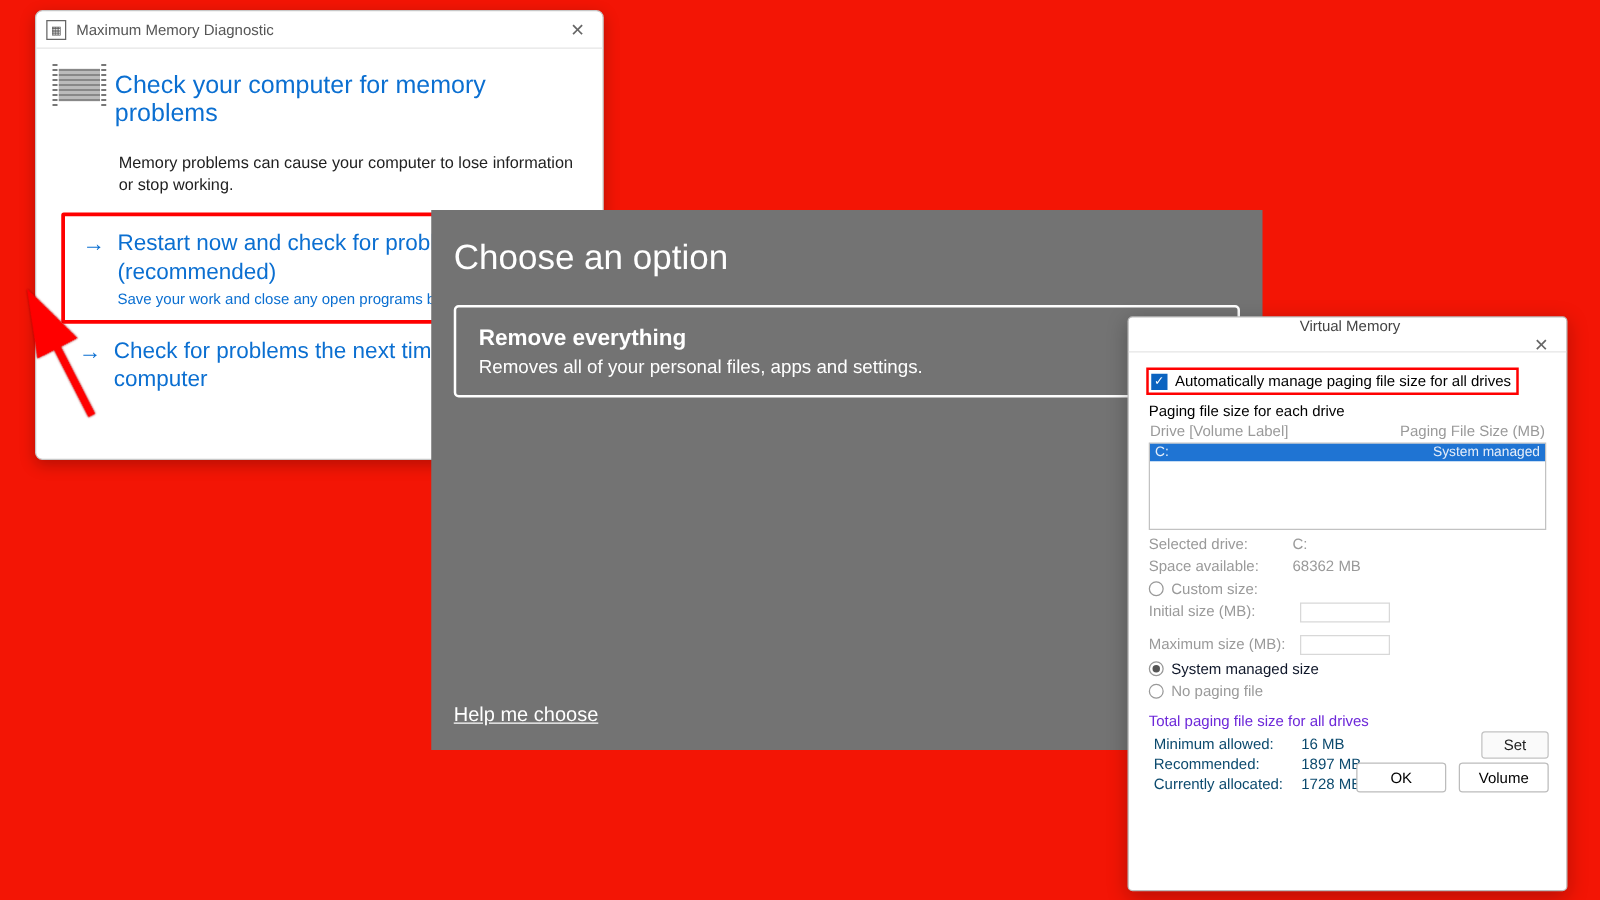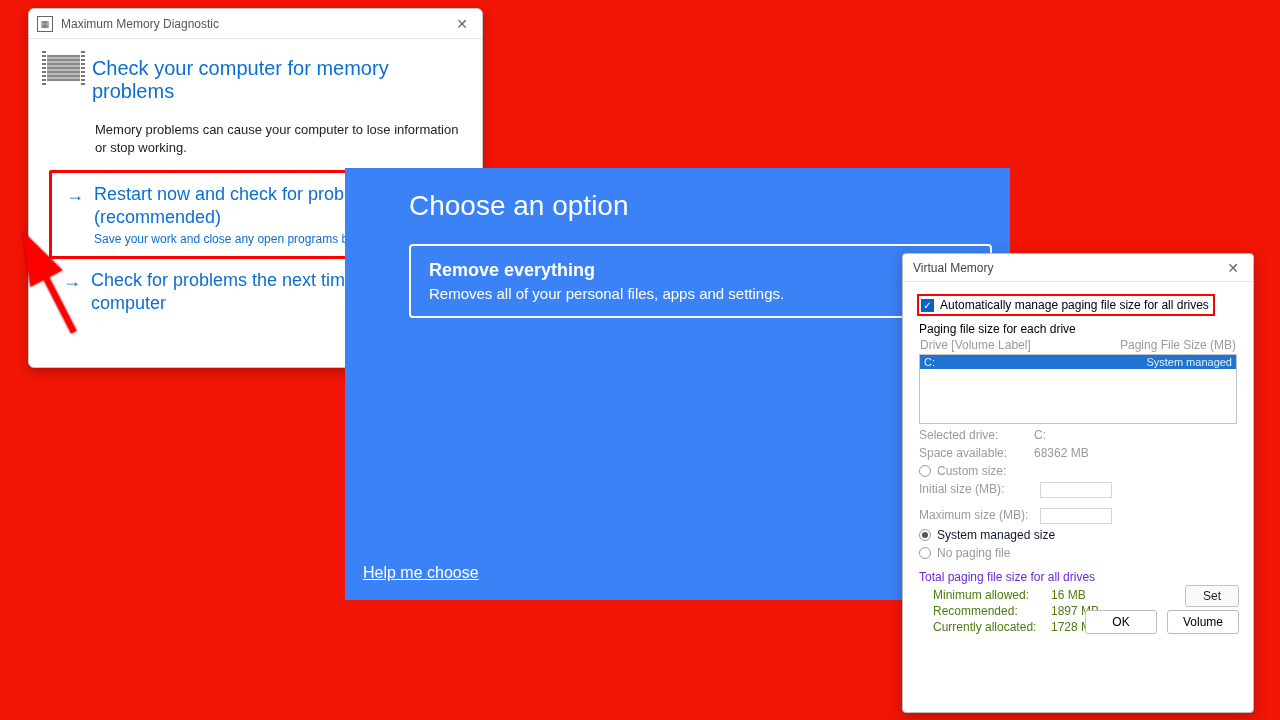--- a/index.html
+++ b/index.html
@@ -21,51 +21,51 @@
   .opt { margin:0 2px; padding:10px 10px 10px 14px; display:flex; gap:10px; align-items:flex-start; border-radius:2px;}
   .opt.hl { border:3px solid #ff0000; }
   .opt .arrow { color:#0b6fd1; font-size:18px; margin-top:2px; }
   .opt .olbl { color:#0b6fd1; font-size:18px; line-height:1.25;}
   .opt .osub { font-size:12px; color:#0b6fd1; margin-top:4px;}
   .bigarrow { position:absolute; left:18px; top:230px; transform:rotate(-55deg);}
   .bigarrow svg { filter:drop-shadow(0 0 1px #900);}
 
   
   .bluewin { position:absolute; left:345px; top:168px; width:665px; height:432px;
-             background:#3b82f6; color:#fff;padding-left:46px; }
+             background:#737373; color:#fff; }
   .bluewin h1 { font-weight:300; font-size:28px; margin:22px 0 22px 18px;}
   .bigbtn { margin:0 18px 20px 18px; border:2px solid #fff; border-radius:4px; padding:14px 18px;}
   .bigbtn .bt { font-weight:600; font-size:18px;}
   .bigbtn .bd { font-size:15px; margin-top:4px;}
   .helplink { position:absolute; left:18px; bottom:18px; font-size:16px; text-decoration:underline;}
 
   
   .vm { position:absolute; left:902px; top:253px; width:352px; height:460px;
         background:#fff; border:1px solid #bcbcbc; border-radius:4px; box-shadow:0 4px 16px rgba(0,0,0,.25); font-size:12px; color:#444;}
-  .vm-title { display:flex; align-items:center; height:28px; padding:0 6px 0 10px; font-size:12px; border-bottom:1px solid #e5e5e5;}
+  .vm-title { display:flex; align-items:center; height:28px; padding:0 6px 0 10px; font-size:12px; border-bottom:1px solid #e5e5e5;flex-direction:column;}
   .vm-title .close { margin-left:auto; width:28px; height:22px; display:flex; align-items:center; justify-content:center; color:#666; font-size:14px;}
   .vm-body { padding:12px 14px 10px 14px; position:relative;}
   .autorow { display:flex; align-items:center; gap:6px; border:2px solid #ff0000; padding:2px 4px 2px 2px; width:fit-content; color:#000;}
   .autorow .cb { width:13px; height:13px; background:#0a63c0; display:flex; align-items:center; justify-content:center; color:#fff; font-size:10px;}
   .sectxt { margin:6px 0 2px 2px; color:#000;}
   .dlhdr { display:flex; color:#9a9a9a; margin:2px 3px 2px 3px;gap:33px;}
   .dlhdr span:first-child { flex:1;}
   .drivelist { border:1px solid #c2c2c2; height:70px; margin:0 2px;}
   .drow { background:#1f74d3; color:#e6eef9; display:flex; font-size:11px; height:14px; align-items:center; padding:0 4px;}
   .drow span:first-child{flex:1}
   .kv { display:flex; margin:4px 2px; color:#9a9a9a;}
   .kv .k{width:115px}
   .radio { display:flex; align-items:center; gap:6px; margin:4px 2px; color:#9a9a9a;}
   .radio.enabled{color:#0f172a}
   .rdot{width:12px;height:12px;border:1px solid #999;border-radius:50%;display:inline-flex;align-items:center;justify-content:center}
   .rdot.sel::after{content:"";width:6px;height:6px;background:#555;border-radius:50%}
   .numin { width:72px; height:16px; border:1px solid #d8d8d8; margin-left:6px;}
   .setbtn { position:absolute; right:14px; top:303px; width:54px; height:22px; border:1px solid #c2c2c2; border-radius:3px; display:flex; align-items:center; justify-content:center; color:#222; background:#fafafa;}
   .totline{margin:10px 2px 4px 2px;color:#6d28d9}
-  .tk { display:flex; margin:2px 16px; color:#4d7c0f;}
+  .tk { display:flex; margin:2px 6px; color:#0c4a6e;}
   .tk .k{width:118px}
   .vmfoot { position:absolute; right:14px; bottom:12px; display:flex; gap:10px;}
   .wbtn { width:72px; height:24px; border:1px solid #bcbcbc; border-radius:3px; background:#fff; display:flex; align-items:center; justify-content:center; color:#000;}
   .redarrow2 { position:absolute; right:164px; top:258px; transform:rotate(18deg);}
 </style>
 </head>
 <body>
 
 <div class="mdiag">
   <div class="mdiag-title">

